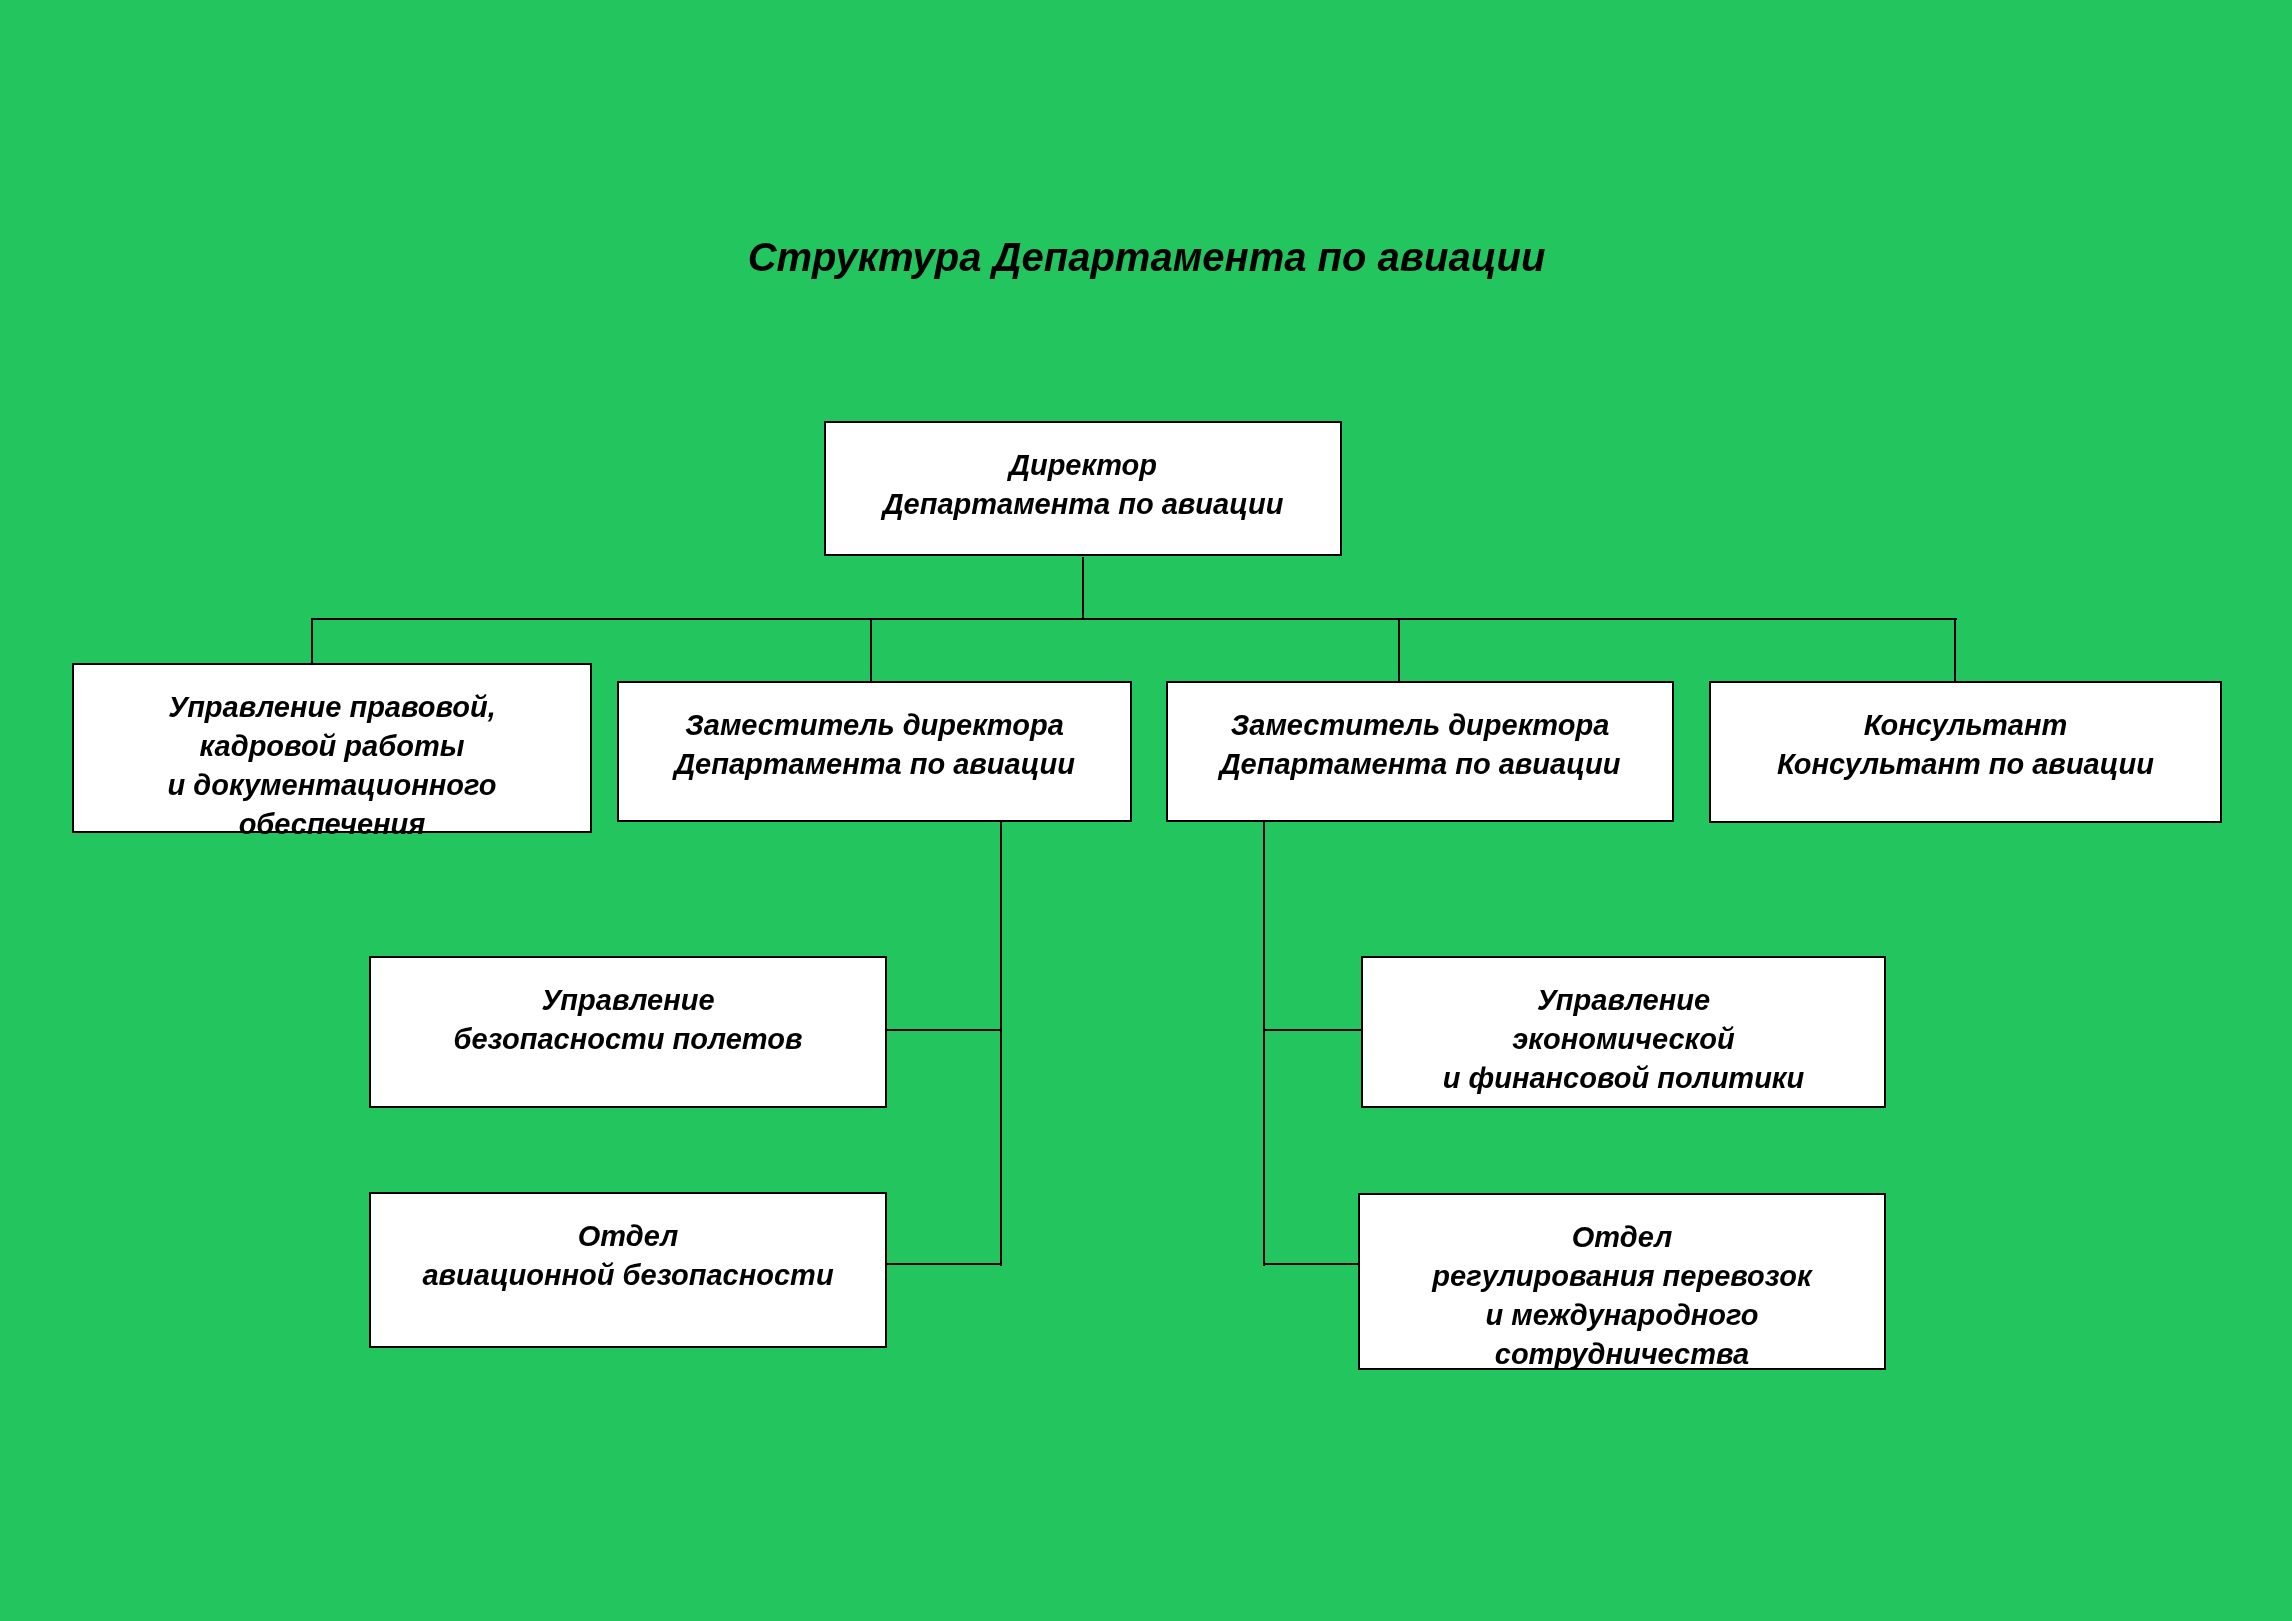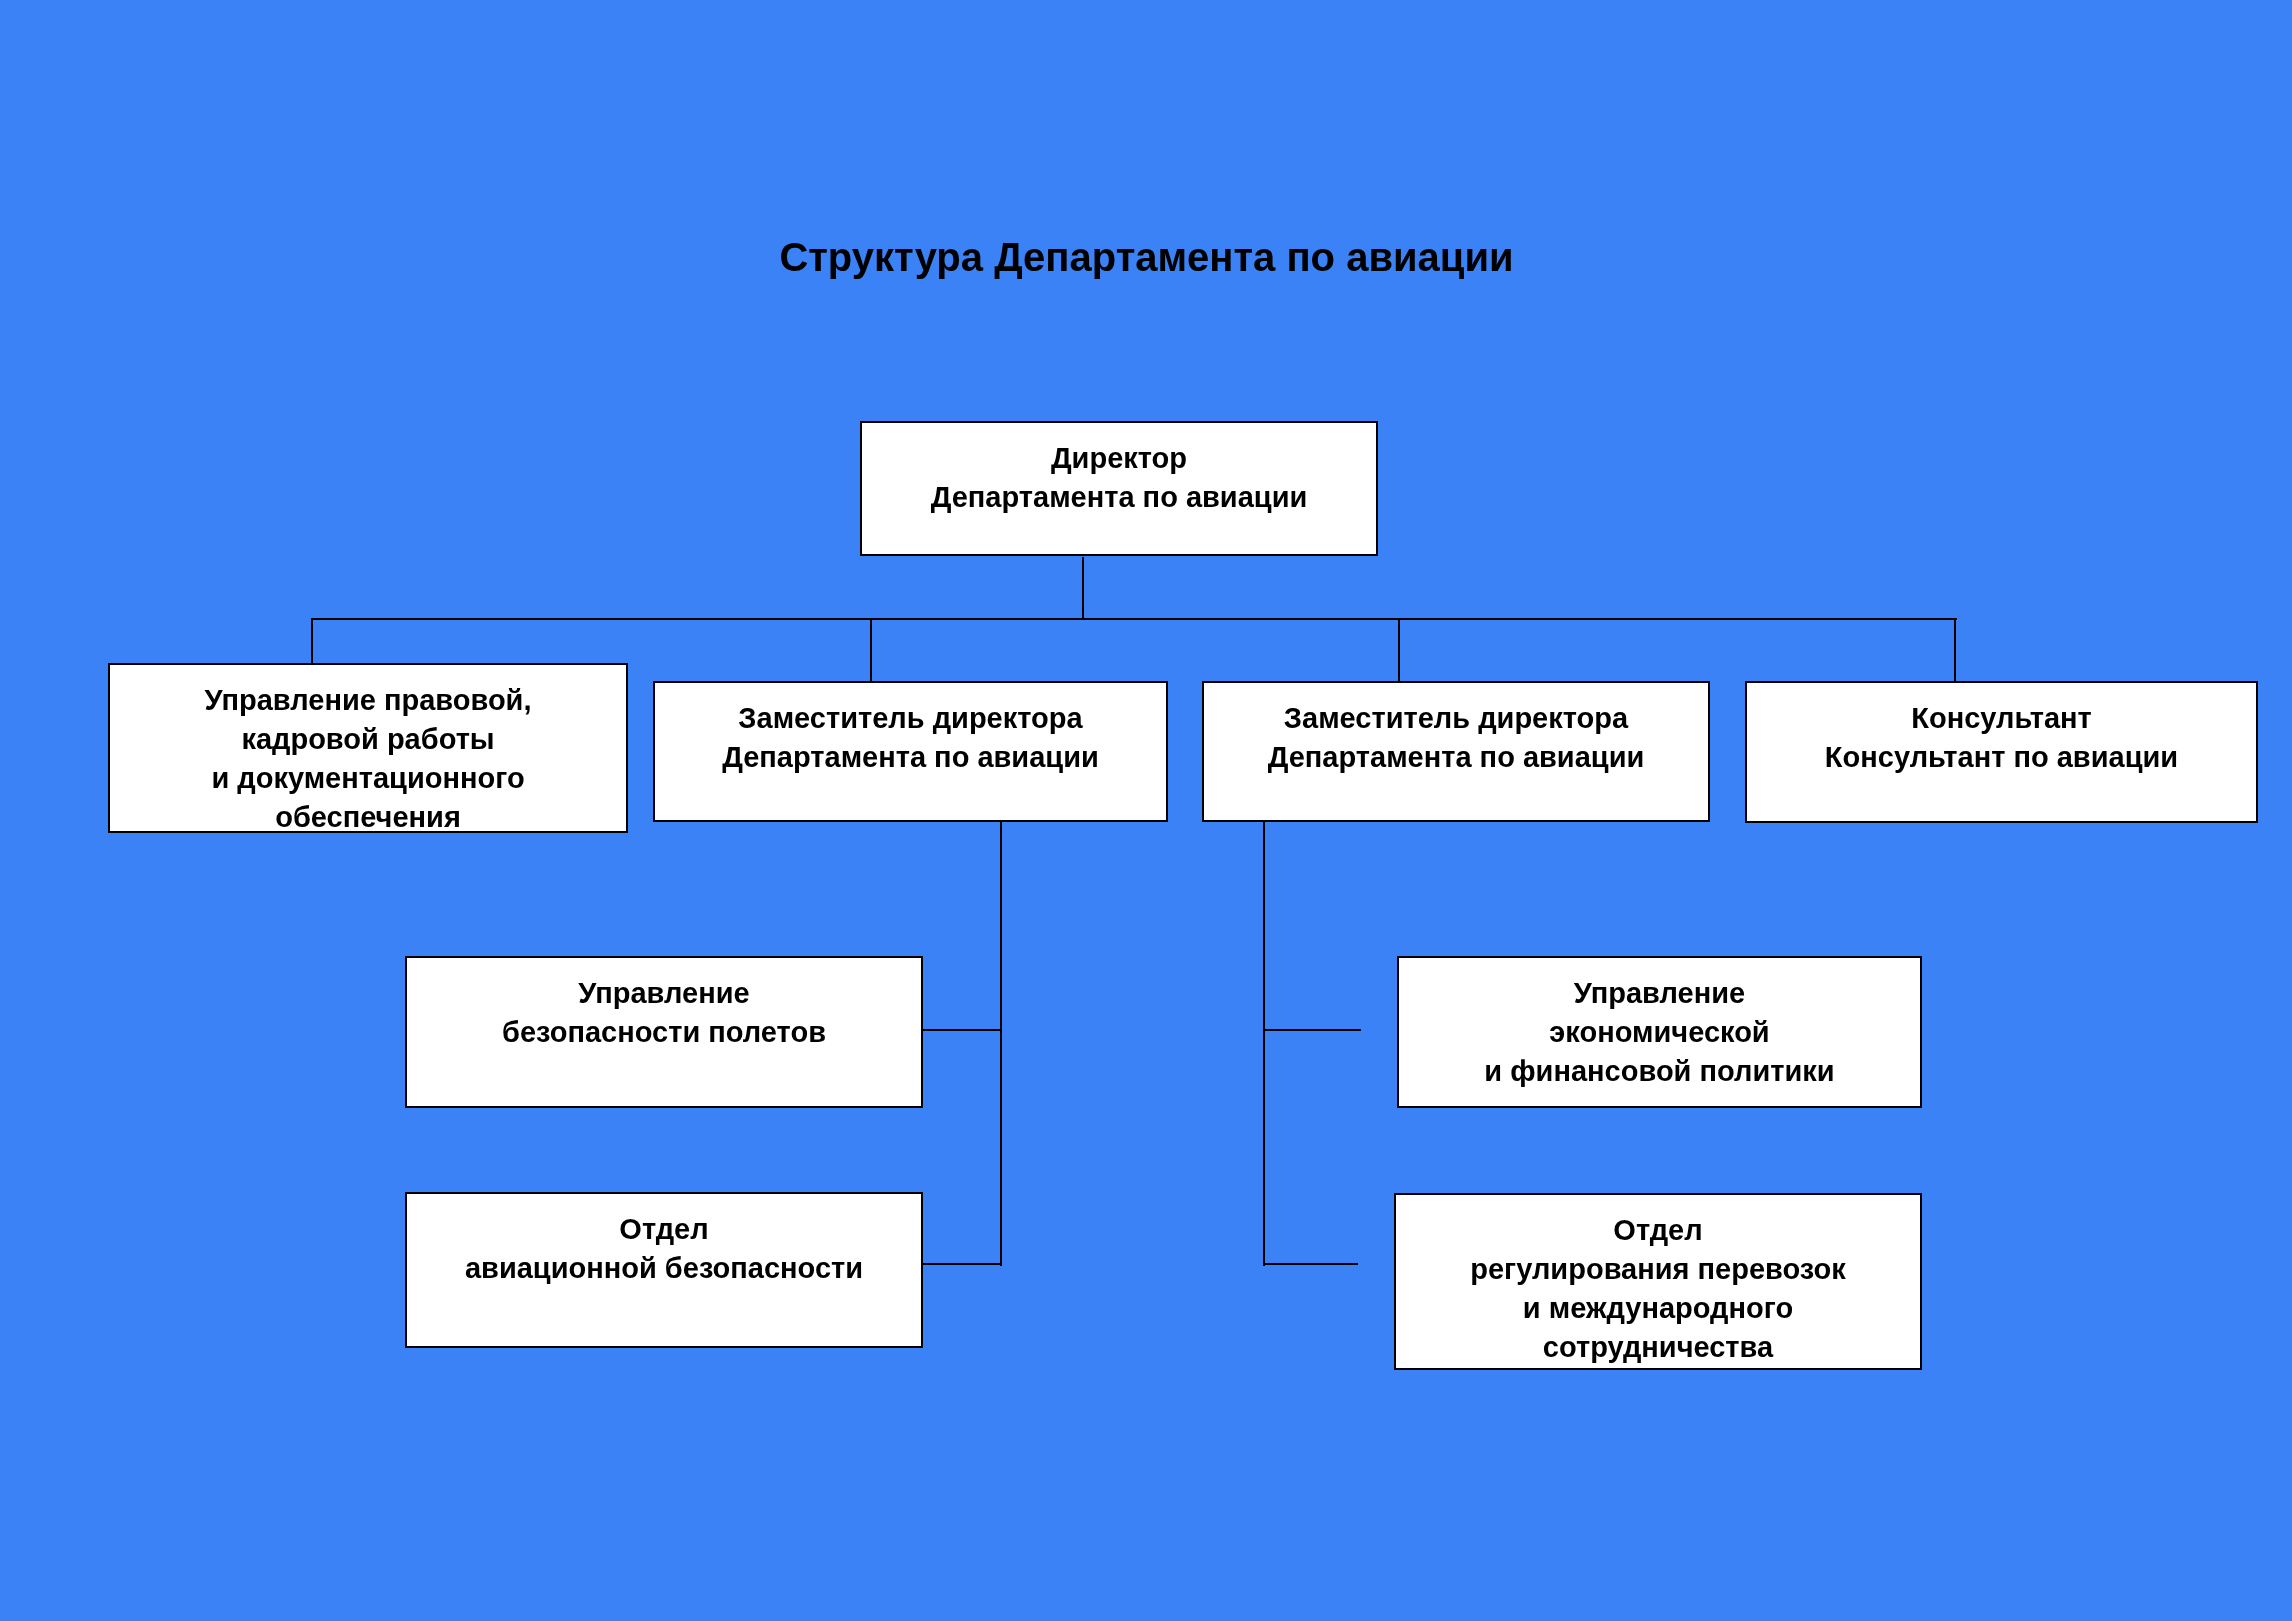--- a/index.html
+++ b/index.html
@@ -4,24 +4,25 @@
 <style>
   html, body {
     margin: 0;
     padding: 0;
     background: #ffffff;
   }
   #canvas {
     position: relative;
     width: 2293px;
     height: 1621px;
-    background: #3b82f6;
+    background: #22c55e;
     font-family: "Liberation Sans", "DejaVu Sans", sans-serif;
     color: #000000;
     overflow: hidden;
+    font-style: italic;
   }
   .title {
     position: absolute;
     left: 0;
     top: 234px;
     width: 100%;
     text-align: center;
     font-size: 40px;
     line-height: 47px;
     font-weight: bold;
@@ -29,22 +30,21 @@
   }
   .node {
     position: absolute;
     box-sizing: border-box;
     border: 2.9px solid #000000;
     background: #ffffff;
     text-align: center;
     font-size: 29px;
     line-height: 39px;
     font-weight: bold;
-    padding-top: 16px;
-    margin-left: 36px;
+    padding-top: 23px;
   }
   .node .label {
     display: block;
     white-space: pre-line;
   }
   .line {
     position: absolute;
     background: #000000;
   }
 </style>

